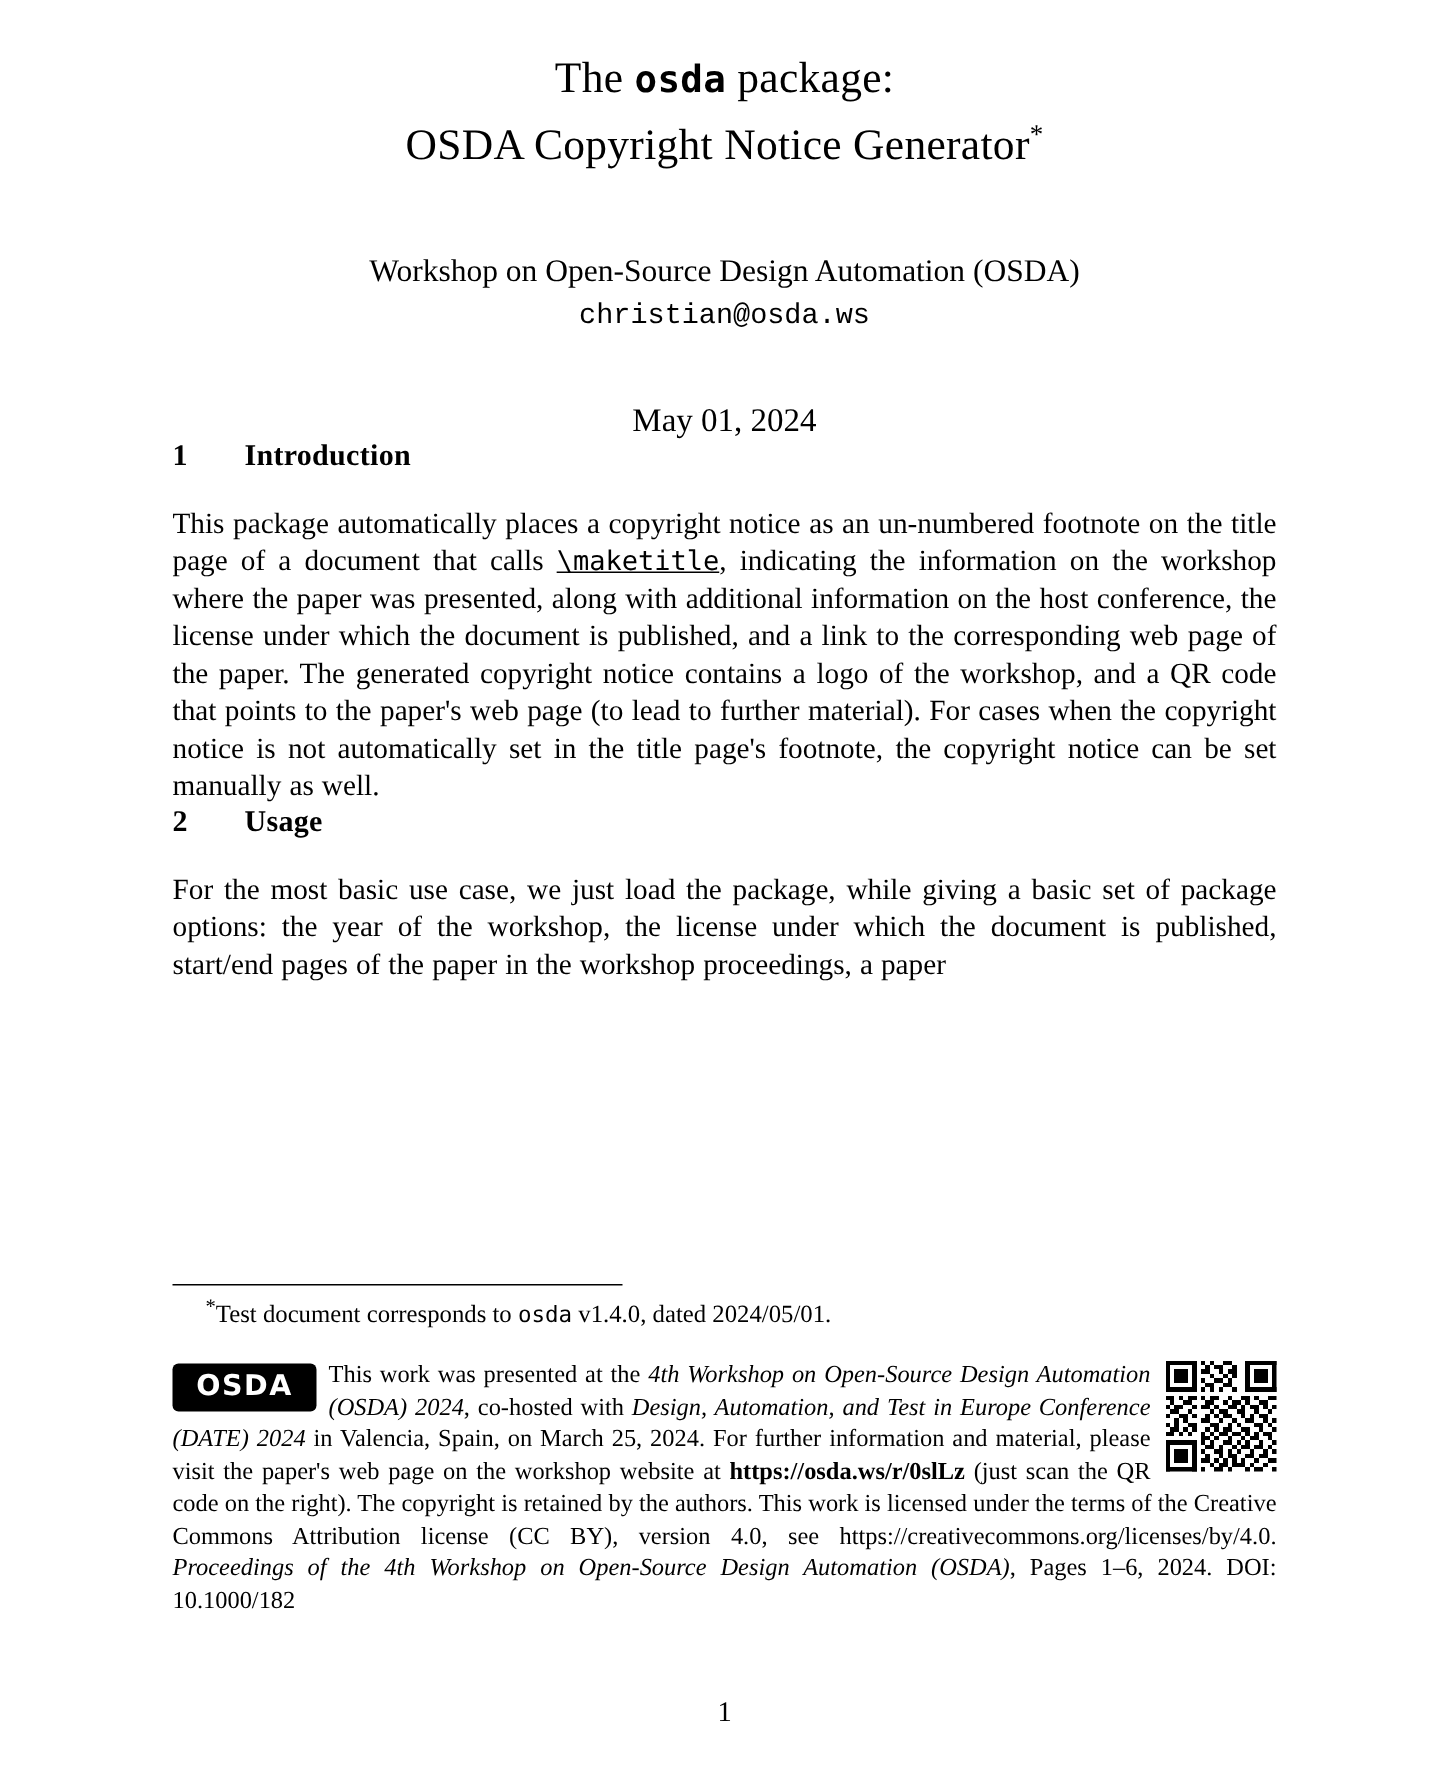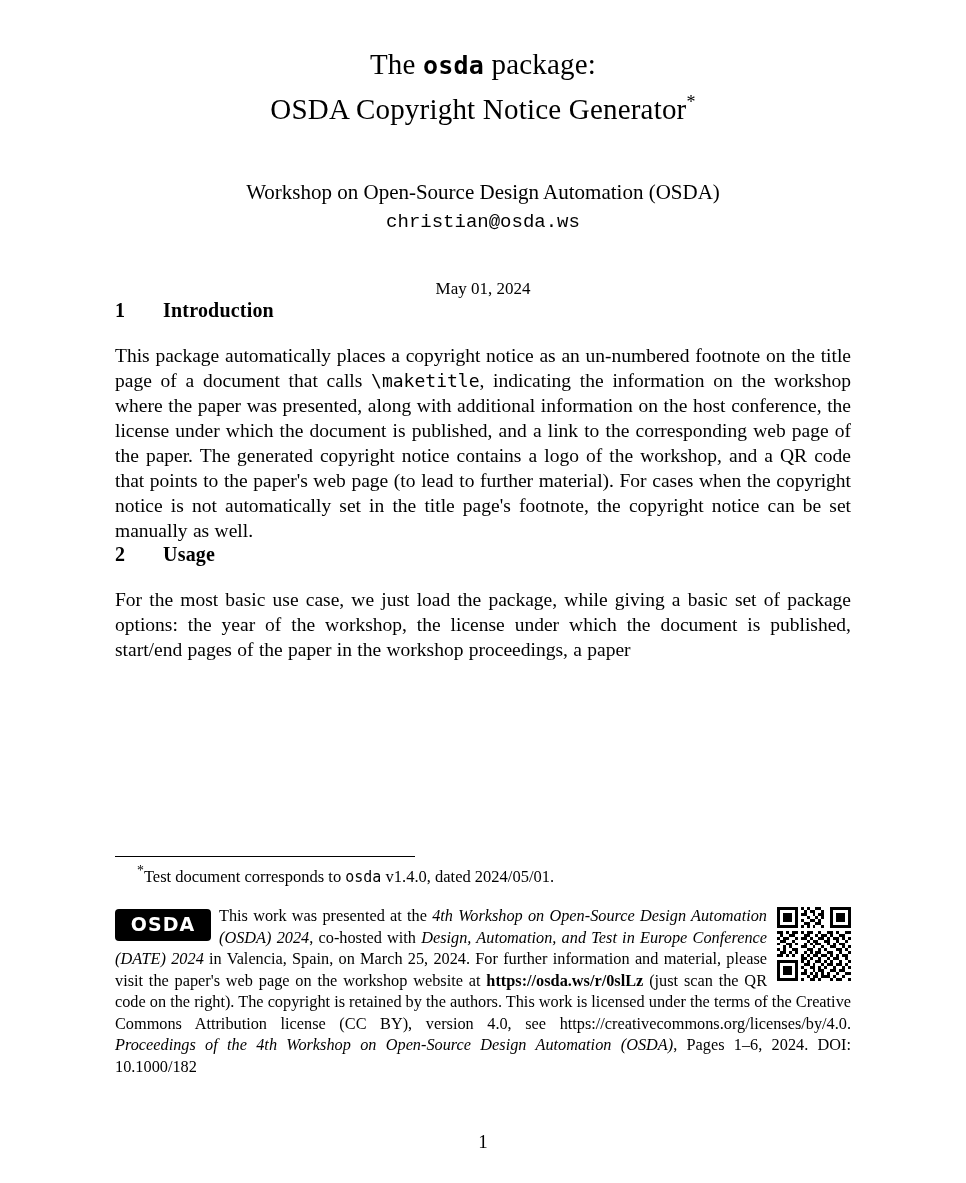--- a/index.html
+++ b/index.html
@@ -17,21 +17,21 @@
   }
   .page {
     position: relative;
     width: 966px;
     height: 1183px;
     box-sizing: border-box;
     padding: 0 115px;
   }
   .title-block {
     text-align: center;
-    padding-top: 42px;
+    padding-top: 30px;
   }
   .title-line {
     font-size: 29px;
     line-height: 1.55;
     letter-spacing: 0.2px;
   }
   .title-line .mono-strong {
     font-family: "DejaVu Sans Mono", monospace;
     font-weight: bold;
     font-size: 25px;
@@ -47,21 +47,21 @@
     line-height: 1.45;
   }
   .author-mail {
     font-family: Liberation Mono, monospace;
     font-size: 19px;
     margin-top: 2px;
   }
   .date-block {
     text-align: center;
     margin-top: 42px;
-    font-size: 17px;
+    font-size: 22px;
   }
   h2.section {
     font-size: 20px;
     font-weight: bold;
     margin: 0;
     padding: 0;
     letter-spacing: 0.2px;
   }
   .sec-intro {
     margin-top: 92px;
@@ -76,20 +76,21 @@
   p.body-text {
     font-size: 19.5px;
     line-height: 1.28;
     text-align: justify;
     margin: 22px 0 0 0;
     word-spacing: 0.5px;
   }
   p.body-text .cmd {
     font-family: "DejaVu Sans Mono", monospace;
     font-size: 18px;
+    text-decoration: underline;
   }
   .footnote-rule {
     position: absolute;
     left: 115px;
     top: 856px;
     width: 300px;
     border-top: 1px solid #000;
   }
   .footnote-star {
     position: absolute;

